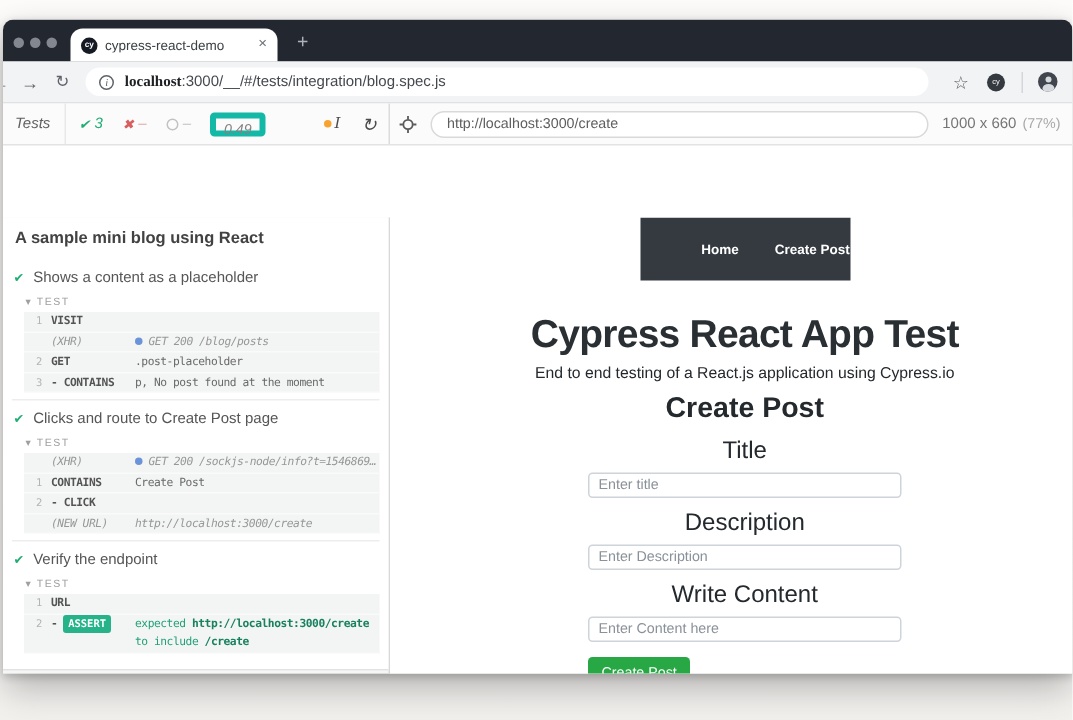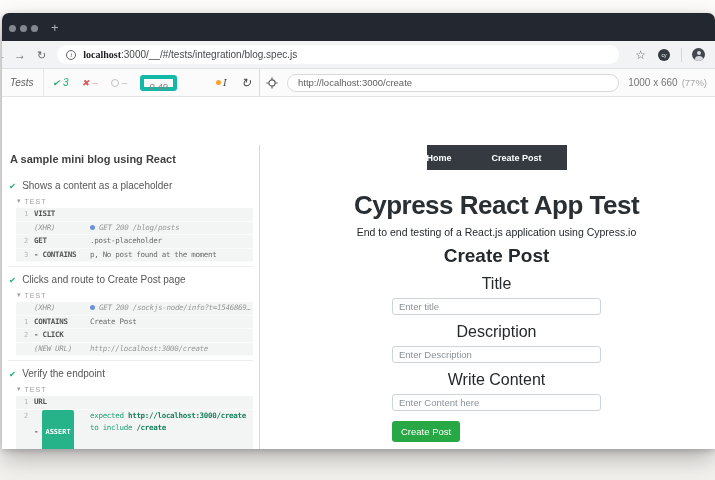--- a/index.html
+++ b/index.html
@@ -91,27 +91,27 @@
   .cmd-num { width:18px; text-align:right; padding-right:6px; color:#b3b3b3; font-size:7px; flex:none; }
   .cmd-name { width:56px; color:#545454; font-weight:bold; flex:none; white-space:nowrap; }
   .cmd-msg { flex:1; color:#6a6a6a; white-space:nowrap; overflow:hidden; }
   .cmd-row.xhr .cmd-name, .cmd-row.xhr .cmd-msg { font-style:italic; color:#979797; font-weight:normal; }
   .xhr-dot { display:inline-block; width:5px; height:5px; border-radius:50%; background:var(--xhr-blue,#6a93d8);
              margin-right:4px; vertical-align:middle; }
   .assert-msg { flex:1; color:var(--assert-teal,#22a179); }
   .assert-line { white-space:nowrap; }
   .assert-msg b { font-weight:bold; color:#18815f; }
   .badge { display:inline-block; background:var(--assert-badge,#27b389); color:#fff; font-size:7px;
-           border-radius:2px; padding:16px 3px; margin-right:5px; letter-spacing:0; }
+           border-radius:2px; padding:0 3px; margin-right:5px; letter-spacing:0; }
   .assert-dash { color:#545454; font-weight:bold; }
   
   .stage { flex:1; display:flex; flex-direction:column; min-width:0; }
   .aut { height:314px; flex:none; background:#fff; overflow:hidden; padding-left:18px; }
-  .app-nav { width:140px; height:25px; margin:0 auto; background:var(--navbar-dark,#343a40);
-             display:flex; align-items:center; justify-content:flex-start; gap:40px; }
+  .app-nav { width:140px; height:42px; margin:0 auto; background:var(--navbar-dark,#343a40);
+             display:flex; align-items:center; justify-content:flex-end; gap:24px; }
   .app-nav a { color:#fff; font-size:9px; font-weight:bold; text-decoration:none; white-space:nowrap; }
   .app-title { text-align:center; font-size:26px; font-weight:bold; color:#292f33; margin-top:20px; letter-spacing:-0.5px; }
   .app-sub { text-align:center; font-size:10.5px; color:#24292d; margin-top:5px; white-space:nowrap; }
   .app-col { width:209px; margin:0 auto; }
   .form-heading { text-align:center; font-size:19px; font-weight:bold; color:#24292d; margin-top:7px; }
   .field-label { text-align:center; font-size:16px; color:#24292d; margin:8px 0 3px; }
   .field-input { width:100%; height:17px; border:1px solid #ced4da; border-radius:3px; padding:0 6px;
                  font-size:9.5px; color:#495057; font-family:"Liberation Sans",sans-serif; outline:none; }
   .field-input::placeholder { color:#8a9199; }
   .submit-btn { margin-top:10px; background:var(--button-green,#28a745); color:#fff; border:none;
@@ -123,20 +123,25 @@
 </head>
 <body>
 
 <div class="window">
 
   <div class="tabstrip">
     <div class="traffic">
       <span class="dot"></span>
       <span class="dot"></span>
       <span class="dot"></span>
+    </div>
+    <div class="tab">
+      <span class="favicon">cy</span>
+      <span class="tab-title">cypress-react-demo</span>
+      <span class="tab-close">×</span>
     </div>
     <span class="newtab">+</span>
   </div>
 
   <div class="urlrow">
     <span class="nav-ic back">←</span>
     <span class="nav-ic fwd">→</span>
     <span class="nav-ic reload-chrome">↻</span>
     <div class="omnibox">
       <span class="info-badge">i</span>

